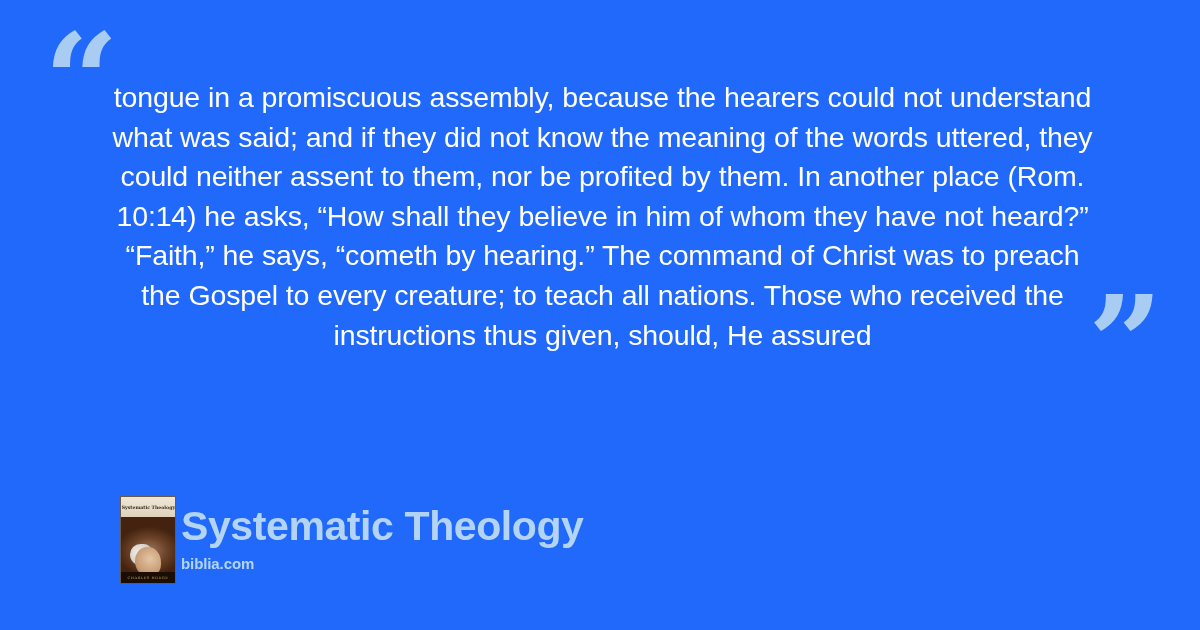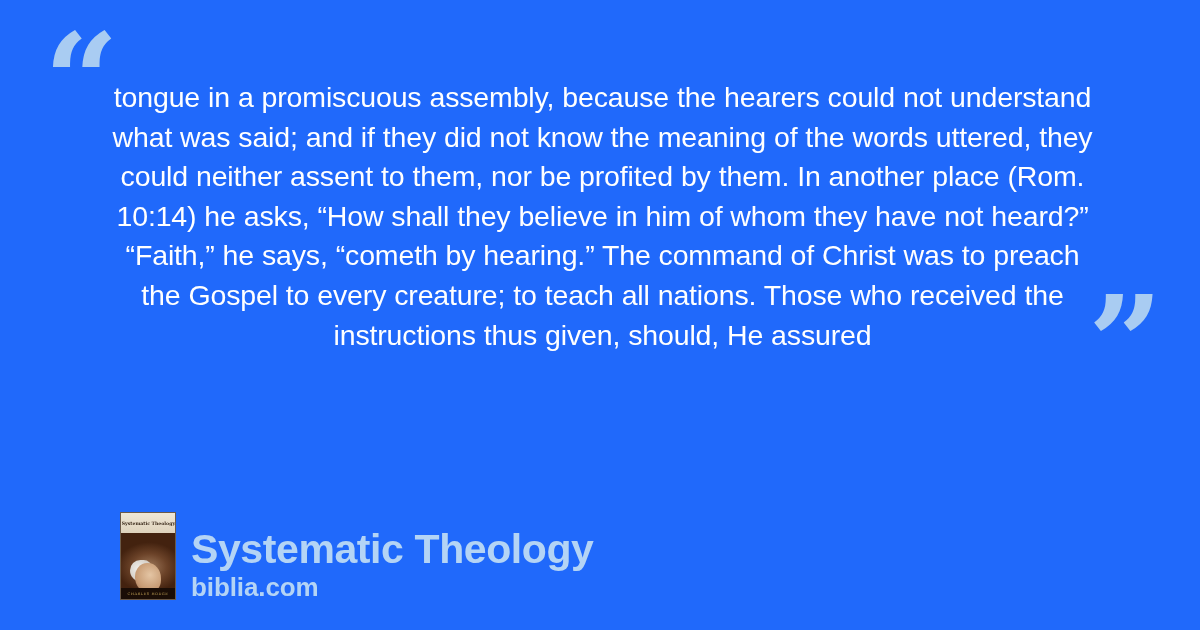--- a/index.html
+++ b/index.html
@@ -61,24 +61,24 @@
     font-size: 28.5px;
     line-height: 39.6px;
     letter-spacing: -0.15px;
     word-spacing: 0.2px;
   }
 
   
   .footer {
     position: absolute;
     left: 120px;
-    top: 512px;
-    display: flex;
-    align-items: flex-end;
-    gap: 15px;
+    top: 496px;
+    display: flex;
+    align-items: center;
+    gap: 5px;
   }
 
   .book-cover {
     position: relative;
     width: 56px;
     height: 88px;
     background: #3a1f16;
     border: 1px solid #6b5a4a;
     box-sizing: border-box;
     overflow: hidden;
@@ -174,21 +174,21 @@
     font-weight: 700;
     font-size: 41px;
     line-height: 45px;
     letter-spacing: -0.4px;
     white-space: nowrap;
   }
   .site-name {
     color: #b4d4f5;
     font-family: "Liberation Sans", sans-serif;
     font-weight: 700;
-    font-size: 26px;
+    font-size: 15px;
     line-height: 26px;
     letter-spacing: -0.1px;
     margin-top: 2px;
     white-space: nowrap;
   }
 </style>
 </head>
 <body>
 
 <div class="card">

